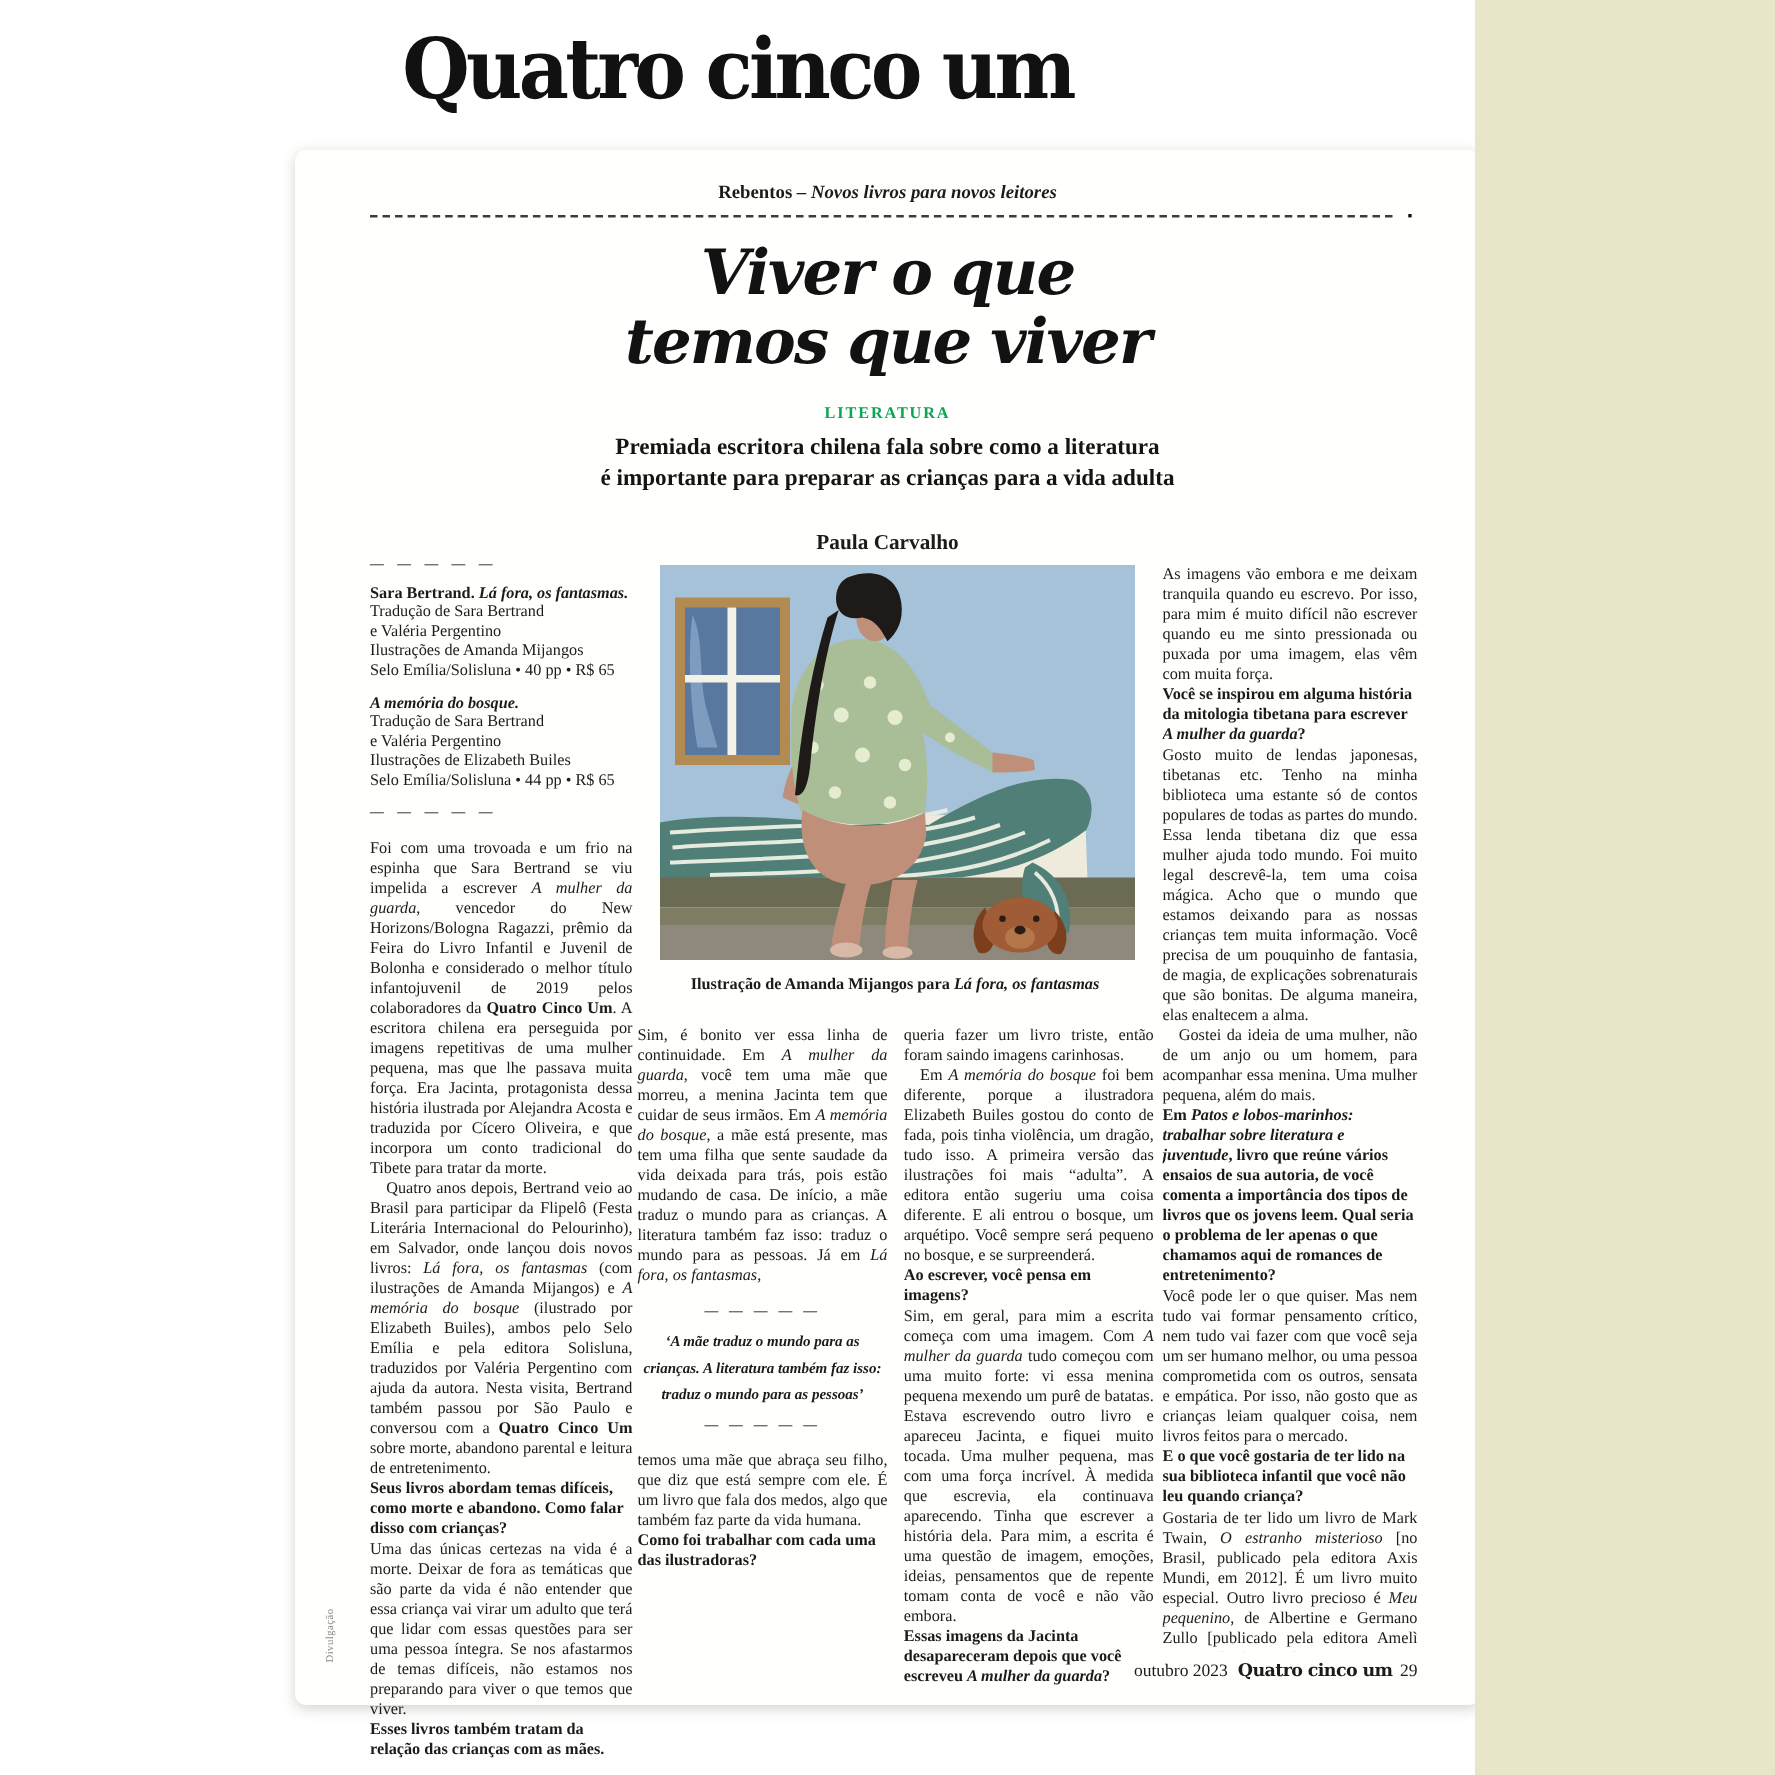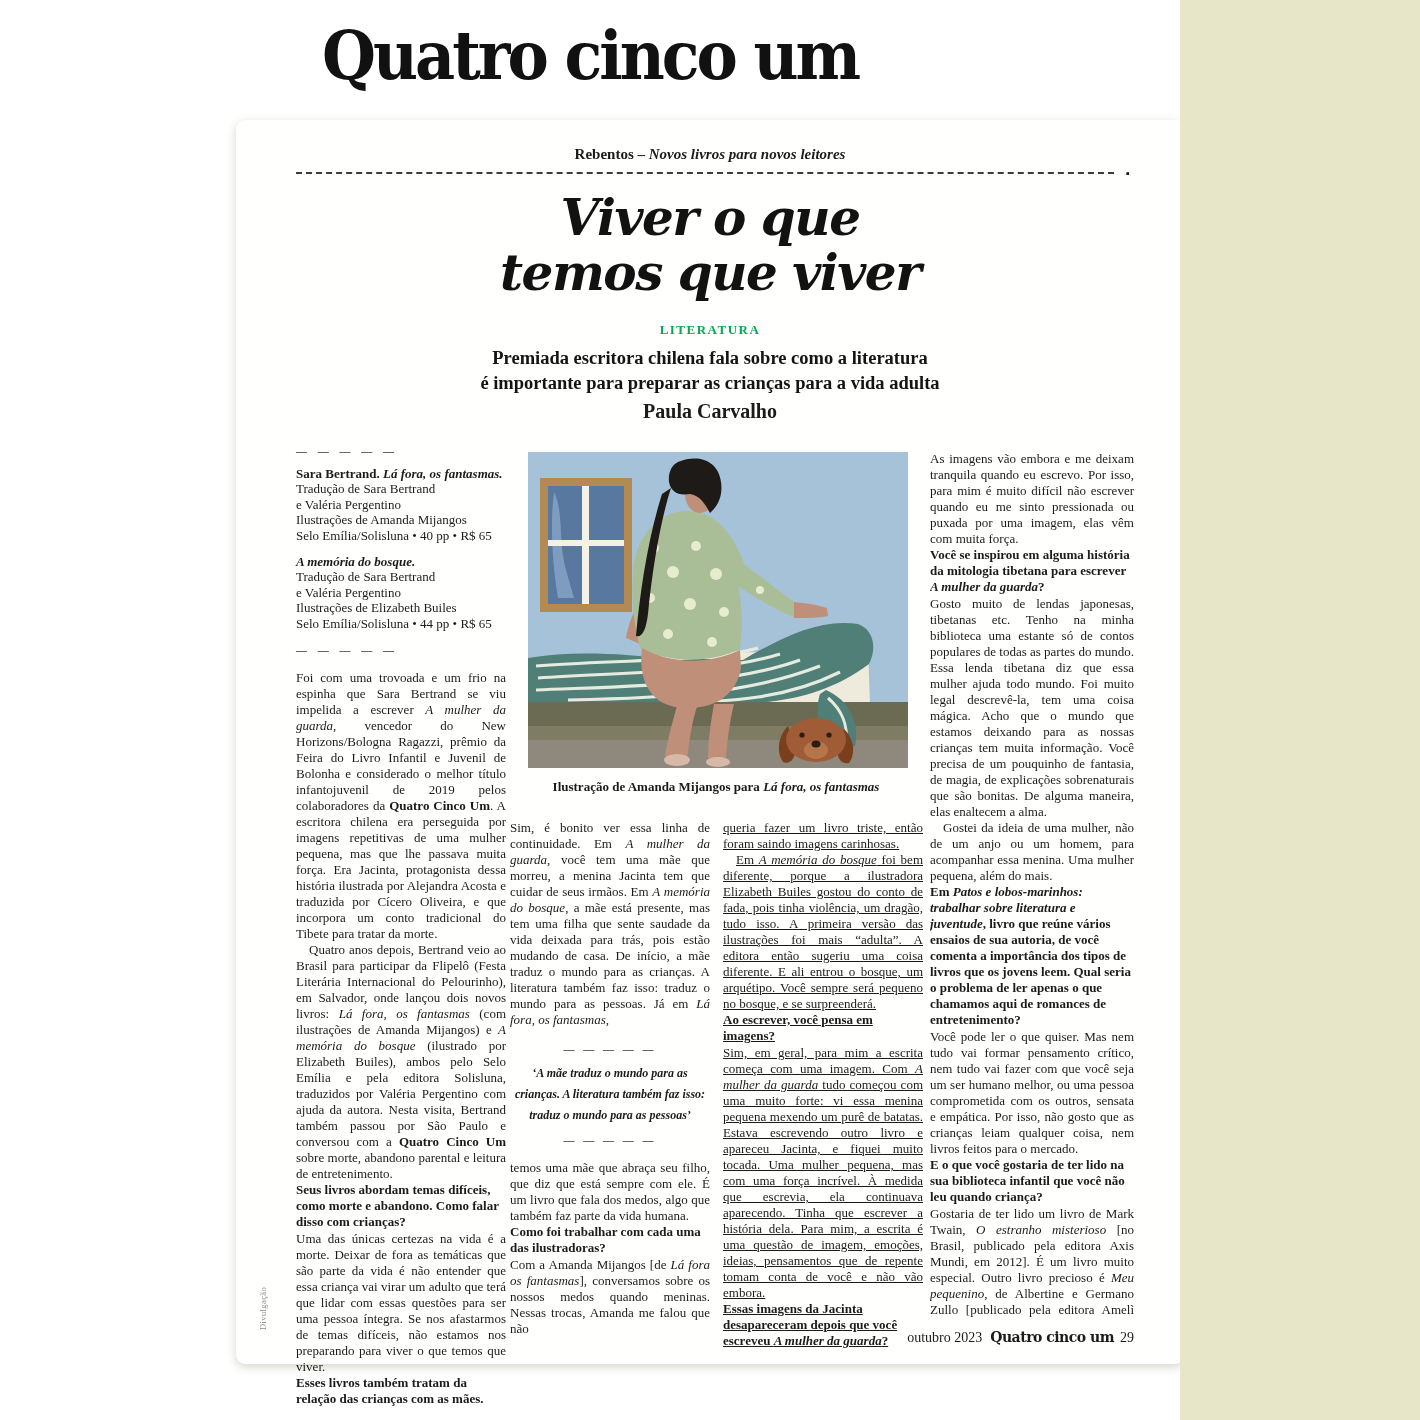--- a/index.html
+++ b/index.html
@@ -15,26 +15,26 @@
   .kicker i{font-style:italic;}
   .rule-dashed{position:absolute;top:52px;left:60px;width:818px;border-top:2px dashed #3c3c3c;}
   .rule-dot{position:absolute;top:47px;left:890px;font-size:11px;color:#111;}
   .title{position:absolute;top:70px;left:0;width:100%;text-align:center;
          font-family:"DejaVu Serif",serif;font-weight:bold;font-size:50px;line-height:55px;
          letter-spacing:-1.5px;color:#121212;font-style:italic;}
   .category{position:absolute;top:202px;left:0;width:100%;text-align:center;
             font-weight:bold;font-size:13px;letter-spacing:1.5px;color:var(--green,#0aa653);}
   .deck{position:absolute;top:226px;left:0;width:100%;text-align:center;
         font-weight:bold;font-size:18.5px;line-height:25px;color:#141414;}
-  .byline{position:absolute;top:280px;left:0;width:100%;text-align:center;
-          font-weight:bold;font-size:20px;}
+  .byline{position:absolute;top:304px;left:0;width:100%;text-align:center;
+          font-weight:bold;font-size:17px;}
   .col{position:absolute;font-size:13px;line-height:16px;text-align:justify;}
   .col1{left:60px;top:323px;width:210px;}
   .col2{left:274px;top:700px;width:200px;}
-  .col3{left:487px;top:700px;width:200px;text-decoration:underline;}
+  .col3{left:487px;top:700px;width:200px;}
   .col4{left:694px;top:331px;width:204px;height:870px;overflow:hidden;}
   .col p{margin:0;}
   .col p.indent{text-indent:13px;}
   .col .q{font-weight:bold;margin:0 0 1px;text-align:left;}
   .col .book{font-size:13px;line-height:15.4px;text-align:left;margin:0 0 11px;}
   .col .dashes{font-weight:bold;letter-spacing:4px;font-size:11px;color:#333;margin:0 0 7px;}
   .col .dashes.bottom{margin:2px 0 12px;}
   .pull{margin:13px 0 12px;text-align:center;}
   .pull .pq{font-weight:bold;font-style:italic;font-size:12px;line-height:21px;margin:6px 0;}
   .pull .pd{font-weight:bold;letter-spacing:3px;font-size:11px;color:#333;}
@@ -156,21 +156,20 @@
       </div>
     <div class="col col2">
         <p>Sim, é bonito ver essa linha de continuidade. Em <i>A mulher da guarda</i>, você tem uma mãe que morreu, a menina Jacinta tem que cuidar de seus irmãos. Em <i>A memória do bosque</i>, a mãe está presente, mas tem uma filha que sente saudade da vida deixada para trás, pois estão mudando de casa. De início, a mãe traduz o mundo para as crianças. A literatura também faz isso: traduz o mundo para as pessoas. Já em <i>Lá fora, os fantasmas</i>,</p>
         <div class="pull">
           <div class="pd">— — — — —</div>
           <div class="pq">‘A mãe traduz o mundo para as crianças. A literatura também faz isso: traduz o mundo para as pessoas’</div>
           <div class="pd">— — — — —</div>
         </div>
         <p>temos uma mãe que abraça seu filho, que diz que está sempre com ele. É um livro que fala dos medos, algo que também faz parte da vida humana.</p>
         <p class="q">Como foi trabalhar com cada uma das ilustradoras?</p>
-        <p>Com a Amanda Mijangos [de <i>Lá fora os fantasmas</i>], conversamos sobre os nossos medos quando meninas. Nessas trocas, Amanda me falou que não</p>
       </div>
     <div class="col col3">
         <p>queria fazer um livro triste, então foram saindo imagens carinhosas.</p>
         <p class="indent">Em <i>A memória do bosque</i> foi bem diferente, porque a ilustradora Elizabeth Builes gostou do conto de fada, pois tinha violência, um dragão, tudo isso. A primeira versão das ilustrações foi mais “adulta”. A editora então sugeriu uma coisa diferente. E ali entrou o bosque, um arquétipo. Você sempre será pequeno no bosque, e se surpreenderá.</p>
         <p class="q">Ao escrever, você pensa em imagens?</p>
         <p>Sim, em geral, para mim a escrita começa com uma imagem. Com <i>A mulher da guarda</i> tudo começou com uma muito forte: vi essa menina pequena mexendo um purê de batatas. Estava escrevendo outro livro e apareceu Jacinta, e fiquei muito tocada. Uma mulher pequena, mas com uma força incrível. À medida que escrevia, ela continuava aparecendo. Tinha que escrever a história dela. Para mim, a escrita é uma questão de imagem, emoções, ideias, pensamentos que de repente tomam conta de você e não vão embora.</p>
         <p class="q">Essas imagens da Jacinta desapareceram depois que você escreveu <i>A mulher da guarda</i>?</p>
       </div>
     <div class="col col4">
         <p>As imagens vão embora e me deixam tranquila quando eu escrevo. Por isso, para mim é muito difícil não escrever quando eu me sinto pressionada ou puxada por uma imagem, elas vêm com muita força.</p>

